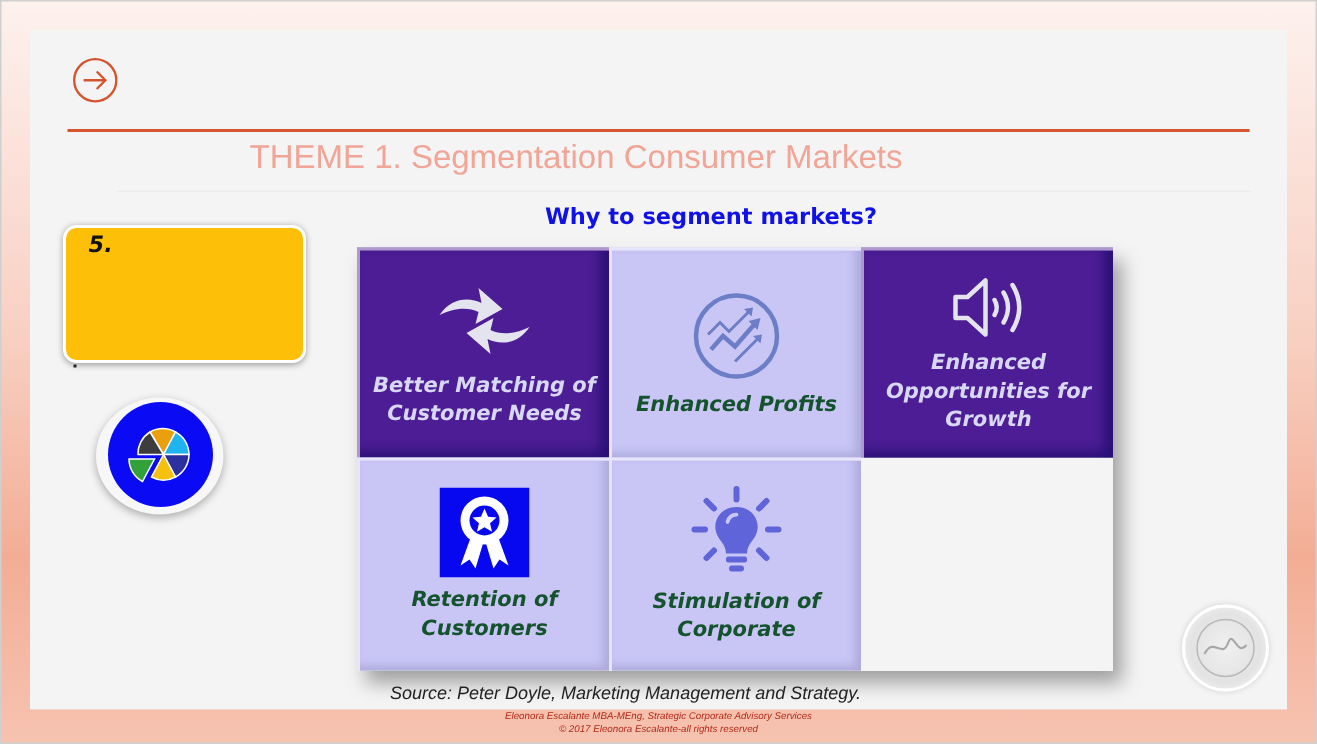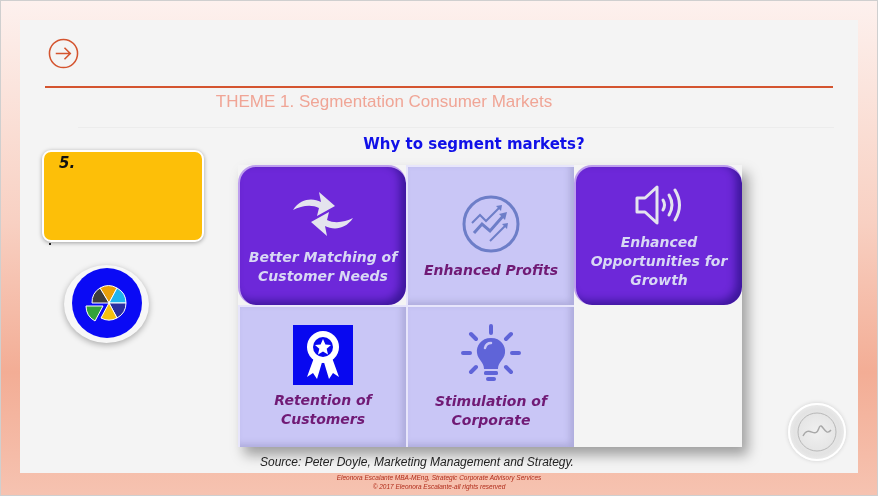--- a/index.html
+++ b/index.html
@@ -13,21 +13,21 @@
   .panel {
     position: absolute; left: 20px; top: 20px; width: 838px; height: 453px;
     background: #f4f4f4;
   }
   .title-row { position: absolute; left: 48px; top: 38px; display: flex; align-items: center; }
   .arrow-icon { width: 31px; height: 31px; margin-right: 10px; }
   .title { font-family: "Liberation Sans", sans-serif; font-size: 21px; color: #a3321a; }
   .title-rule { position: absolute; left: 45px; top: 86px; width: 788px; height: 2px; background: #d4542f; }
   .subtitle {
     position: absolute; left: 0; width: 768px; top: 92px; text-align: center;
-    font-family: "Liberation Sans", sans-serif; font-size: 17px; color: #f0a596;
+    font-family: "Liberation Sans", sans-serif; font-size: 22px; color: #f0a596;
   }
   .sub-rule { position: absolute; left: 78px; top: 127px; width: 756px; height: 1px; background: #ececec; }
 
   .question {
     position: absolute; left: 0; width: 948px; top: 135px; text-align: center;
     font-size: 15px; font-weight: bold; color: #1010e8;
   }
 
   .callout {
     position: absolute; left: 42px; top: 150px; width: 162px; height: 92px;
@@ -51,22 +51,22 @@
   .grid {
     position: absolute; left: 238px; top: 165px; width: 504px; height: 282px;
     display: grid; grid-template-columns: 168px 168px 168px; grid-template-rows: 140px 142px;
     box-shadow: 6px 8px 12px rgba(0,0,0,0.35);
   }
   .tile {
     position: relative; display: flex; flex-direction: column; align-items: center; justify-content: center;
     text-align: center; font-weight: bold; font-style: italic; font-size: 14px; line-height: 19px;
     border-top: 2px solid rgba(255,255,255,0.55); border-left: 2px solid rgba(255,255,255,0.55);
   }
-  .tile.dark { background: #6d28d9; color: #d8d8f4; box-shadow: inset -6px -4px 8px rgba(0,0,80,0.45); border-radius: 18px; }
-  .tile.light { background: #c9c6f6; color: #701a75; box-shadow: inset -4px -3px 6px rgba(90,90,140,0.25); }
+  .tile.dark { background: #4c1d95; color: #d8d8f4; box-shadow: inset -6px -4px 8px rgba(0,0,80,0.45); }
+  .tile.light { background: #c9c6f6; color: #14532d; box-shadow: inset -4px -3px 6px rgba(90,90,140,0.25); }
   .tile .icon { margin-bottom: 6px; }
 
   .source {
     position: absolute; left: 216px; top: 455px; font-size: 12px; font-style: italic; color: #222;
     font-family: "Liberation Sans", sans-serif;
     margin-left: 44px;
   }
   .footer {
     position: absolute; left: 0; width: 878px; top: 473px; text-align: center;
     font-size: 6.5px; font-style: italic; color: #b02c1a; line-height: 9px;

